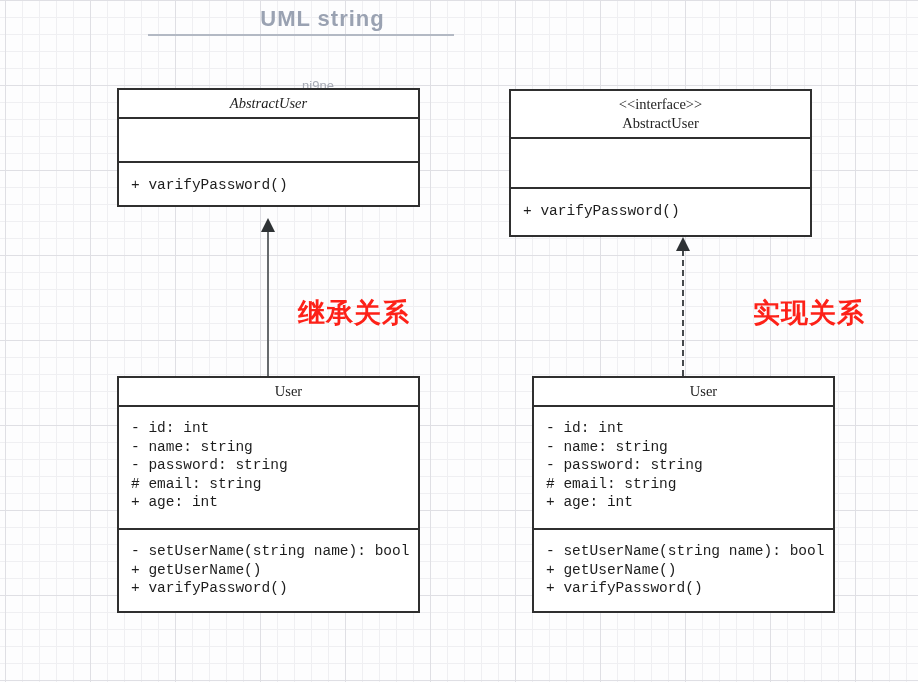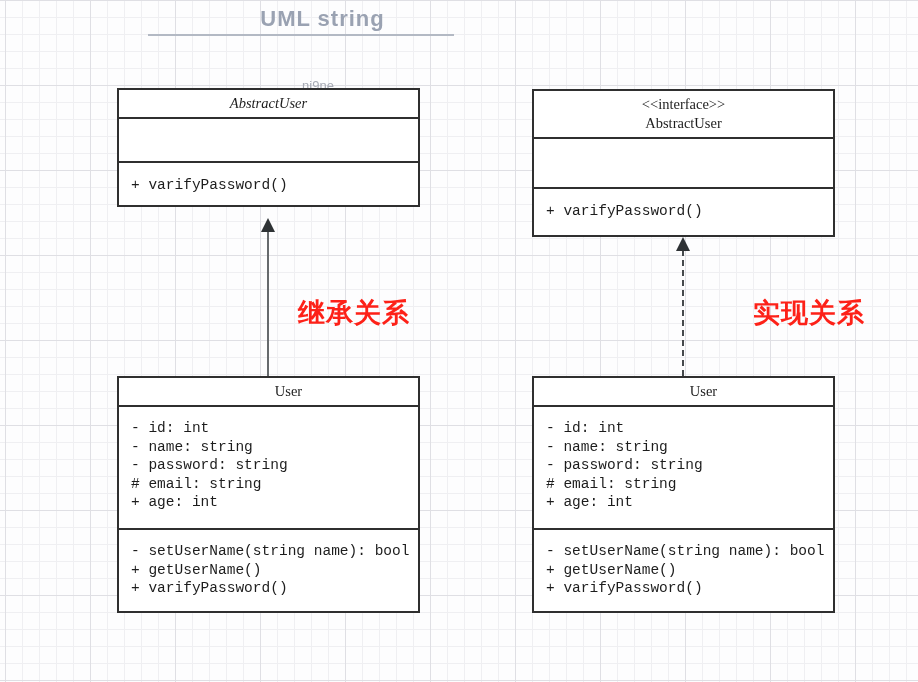--- a/index.html
+++ b/index.html
@@ -82,21 +82,21 @@
     border-top: 2px solid #2f2f2f;
     padding: 12px 0 0 12px;
   }
   .c-line { line-height: 18.6px; white-space: pre; font-family: Liberation Mono, monospace; }
 
   #box-abstract   { left: 117px; top: 88px;  width: 303px; height: 119px; }
   #box-abstract .c-title   { height: 30px; }
   #box-abstract .c-attrs   { height: 48px; }
   #box-abstract .c-methods { height: 47px; padding-top: 13px; }
 
-  #box-interface  { left: 532px; top: 89px;  width: 303px; height: 148px; }
+  #box-interface  { left: 509px; top: 89px;  width: 303px; height: 148px; }
   #box-interface .c-title   { height: 46px; }
   #box-interface .c-attrs   { height: 50px; }
   #box-interface .c-methods { height: 48px; padding-top: 13px; }
 
   #box-user-left  { left: 117px; top: 376px; width: 303px; height: 237px; }
   #box-user-right { left: 532px; top: 376px; width: 303px; height: 237px; }
   .user-box .c-title   { height: 27px; padding-left: 40px; }
   .user-box .c-attrs   { height: 123px; }
   .user-box .c-methods { height: 83px;  }
 

